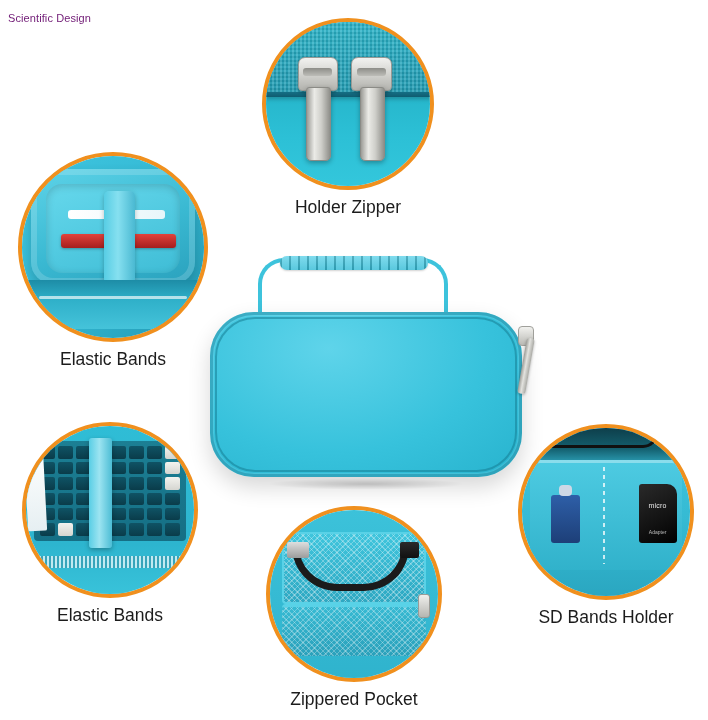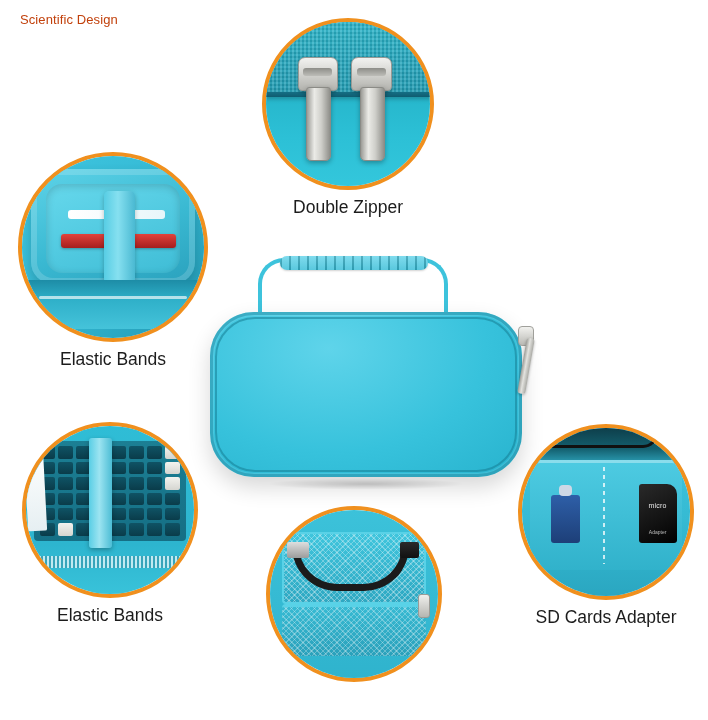--- a/index.html
+++ b/index.html
@@ -15,24 +15,24 @@
   #page {
     position: relative;
     width: 708px;
     height: 720px;
     background: #ffffff;
   }
 
   
   .page-title {
     position: absolute;
-    left: 20px;
+    left: 8px;
     top: 12px;
-    font-size: 13px;
-    color: #c2410c;
+    font-size: 11px;
+    color: #701a75;
     letter-spacing: .1px;
     white-space: nowrap;
   }
 
   
   .feature {
     position: absolute;
   }
   .ring {
     position: relative;
@@ -383,21 +383,21 @@
       <div class="photo">
         <div class="fill dz-bg"></div>
         <div class="dz-fabric"></div>
         <div class="dz-seam"></div>
         <div class="dz-slider" style="left:20%;"></div>
         <div class="dz-slider" style="left:52%;"></div>
         <div class="dz-pull" style="left:25%;"></div>
         <div class="dz-pull" style="left:57%;"></div>
       </div>
     </div>
-    <div class="feature-label" style="width:172px;">Double Zipper</div>
+    <div class="feature-label" style="width:172px;">Holder Zipper</div>
   </div>
 
 
   <div class="feature" style="left:22px; top:422px;">
     <div class="ring" style="width:176px;height:176px;">
       <div class="photo">
         <div class="fill cal-bg"></div>
         <div class="cal-body">
           <div class="cal-keys">
             <span></span>
@@ -463,38 +463,39 @@
       <div class="photo">
         <div class="fill zp-bg"></div>
         <div class="zp-mesh"></div>
         <div class="zp-mesh2"></div>
         <div class="zp-cable"></div>
         <div class="zp-usb"></div>
         <div class="zp-plug"></div>
         <div class="zp-zipper"></div>
       </div>
     </div>
+    <div class="feature-label" style="width:176px;">Zippered Pocket</div>
   </div>
 
   <div class="feature" style="left:518px; top:424px;">
     <div class="ring" style="width:176px;height:176px;">
       <div class="photo">
         <div class="fill sd-bg"></div>
         <div class="sd-top"></div>
         <div class="sd-wire"></div>
         <div class="sd-panel"></div>
         <div class="sd-seam"></div>
         <div class="sd-usbc"></div>
         <div class="sd-card">
           <div class="sd-card-text">micro</div>
           <div class="sd-card-sub">Adapter</div>
         </div>
       </div>
     </div>
-    <div class="feature-label" style="width:176px;">SD Cards Adapter</div>
+    <div class="feature-label" style="width:176px;">SD Bands Holder</div>
   </div>
 
   <div id="hero">
     <div class="hero-handle-arc"></div>
     <div class="hero-handle-grip"></div>
     <div class="hero-shadow"></div>
     <div class="hero-case"></div>
     <div class="hero-rim"></div>
     <div class="hero-zip-head"></div>
     <div class="hero-zip-pull"></div>

